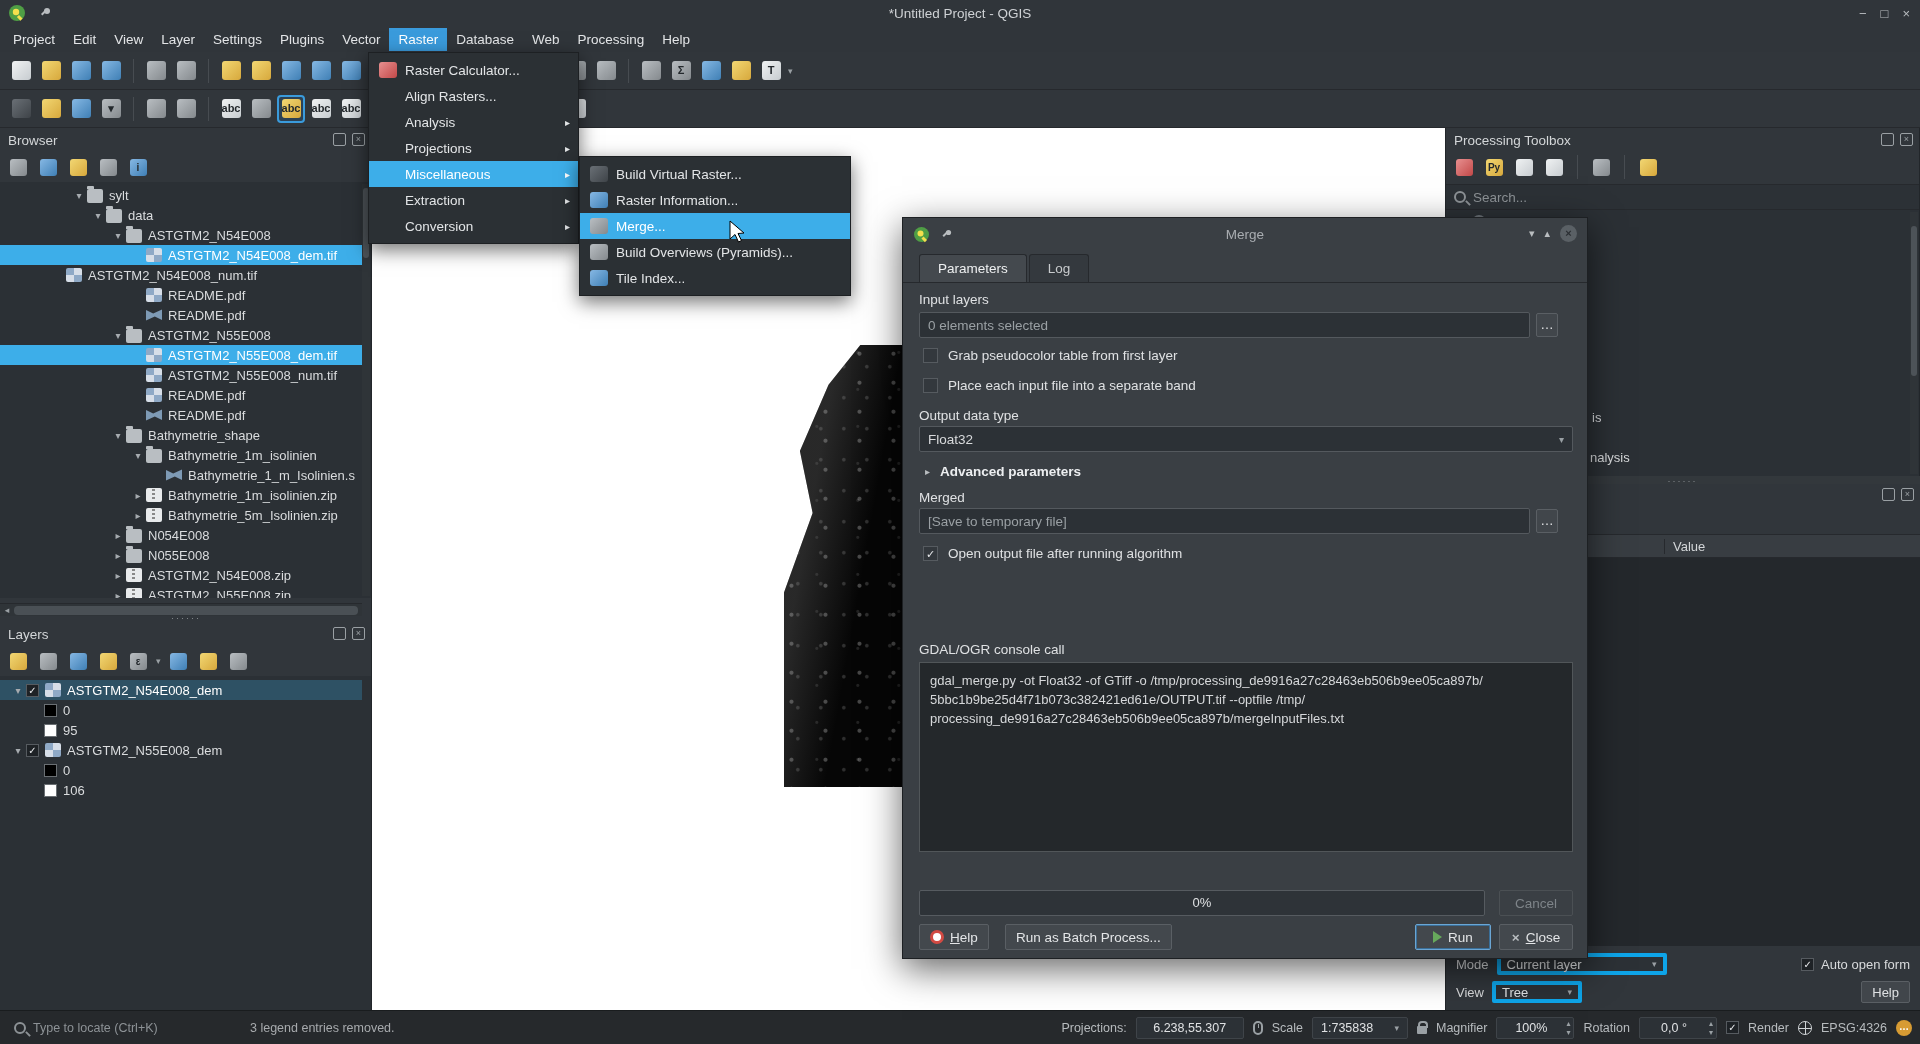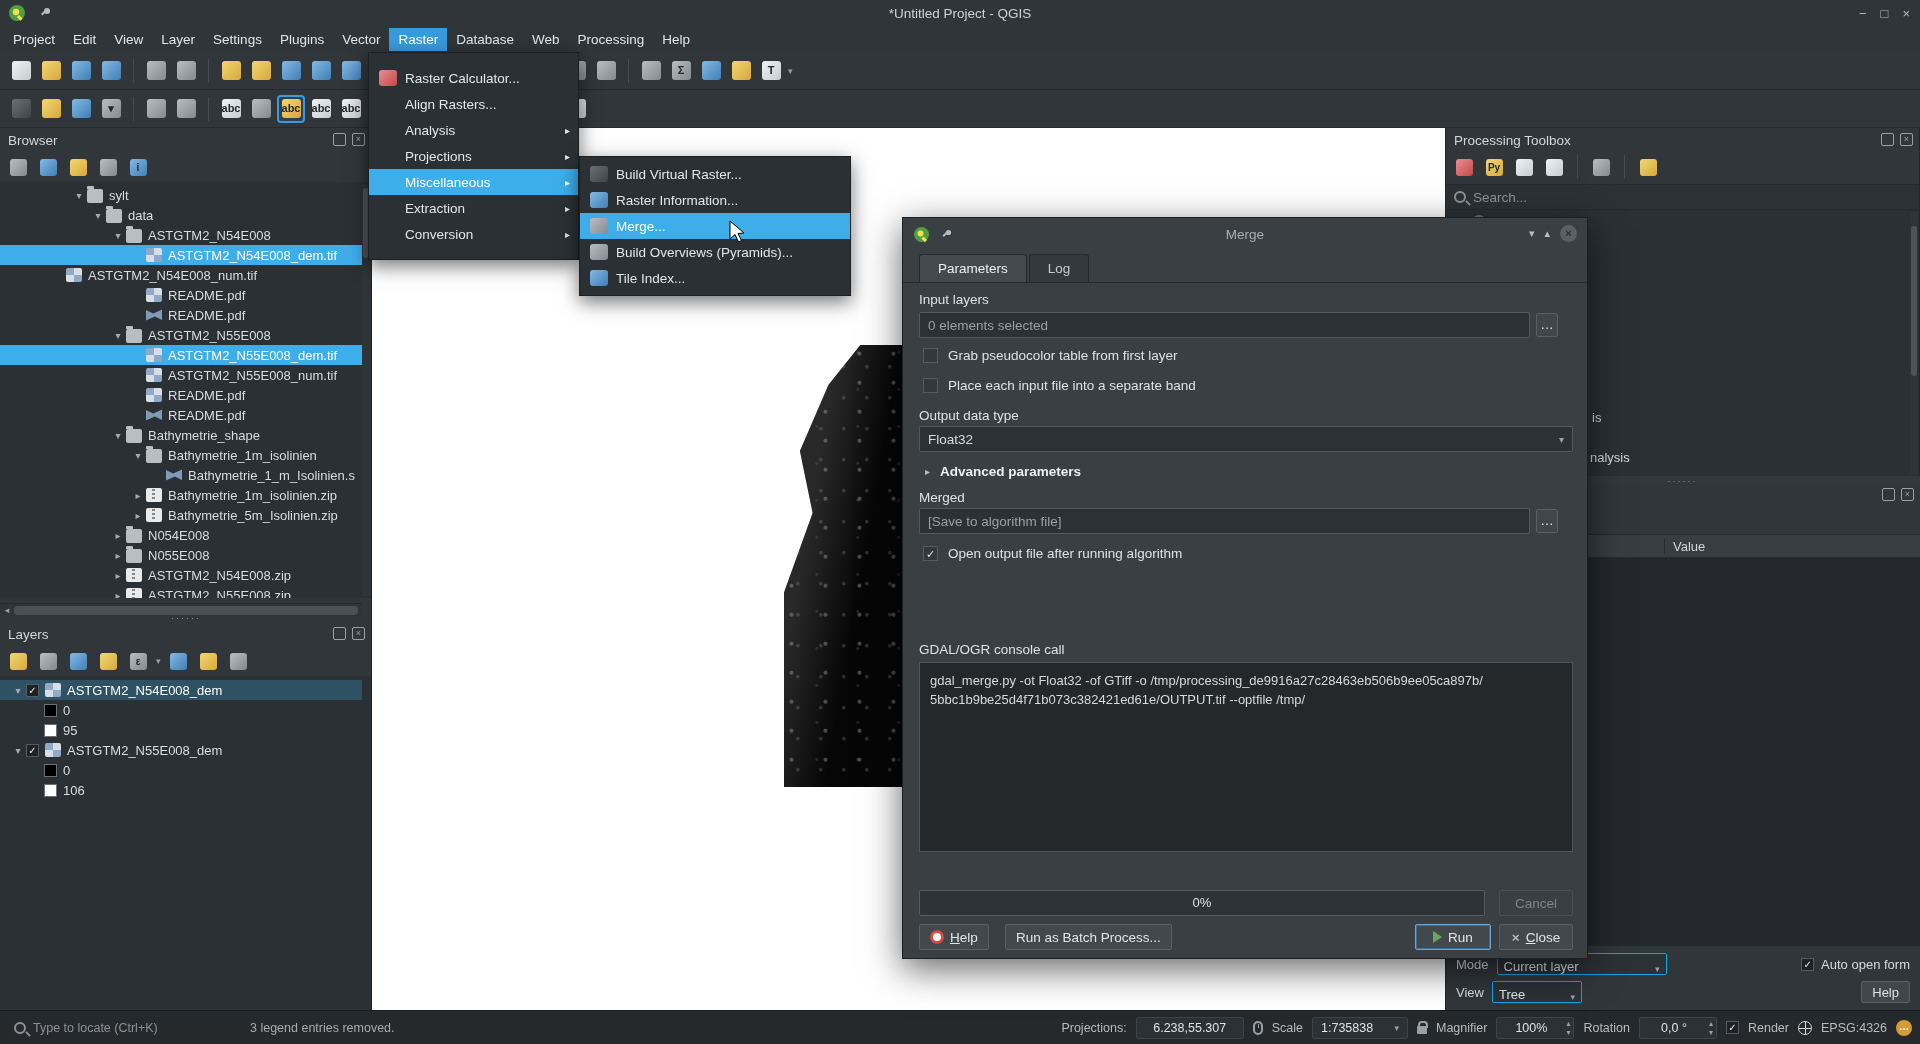--- a/index.html
+++ b/index.html
@@ -79,33 +79,33 @@
   #proctb{left:1445px;top:128px;width:475px;height:348px;border-left:1px solid #22262a}
   #proctb .treearea{top:82px;bottom:0}
   .searchrow{position:absolute;left:0;top:56px;height:26px;right:0;display:flex;align-items:center;padding:0 8px;gap:7px;border-top:1px solid #26292d;border-bottom:1px solid #26292d;background:#2c3136}
   .mag{width:12px;height:12px;border:2px solid #8d9296;border-radius:50%;position:relative;flex:0 0 auto}
   .mag::after{content:"";position:absolute;left:9px;top:9px;width:6px;height:2px;background:#8d9296;transform:rotate(45deg)}
   .placeholder{color:#8d9296}
   #results{left:1445px;top:484px;width:475px;height:526px;border-left:1px solid #22262a;background:#31363b}
   .theader{position:absolute;left:0;right:0;top:50px;height:24px;background:#383d42;border-top:1px solid #26292d;border-bottom:1px solid #26292d;display:flex;align-items:center;font-size:13px;color:#d3d6d8}
   .tbody{position:absolute;left:0;right:0;top:74px;bottom:64px;background:#24282c}
   .formrow{position:absolute;left:0;right:0;height:28px;display:flex;align-items:center;gap:8px;padding:0 10px;font-size:13px}
-  .combo{background:#2c3136;border:1px solid #0ea5e9;border-radius:2px;height:22px;display:flex;align-items:flex-end;padding:0 6px;gap:8px;color:#e2e4e6}
+  .combo{background:#2c3136;border:4px solid #0ea5e9;border-radius:2px;height:22px;display:flex;align-items:center;padding:0 6px;gap:8px;color:#e2e4e6}
   .combo .cv{flex:1}
   .combo .da{color:#9aa0a4;font-size:9px}
   .sbtn{background:#41464b;border:1px solid #5a5f64;border-radius:2px;height:22px;padding:0 10px;display:flex;align-items:center;color:#dfe1e3}
 
   
   .menu{background:#2b3034;border:1px solid #1d2023;box-shadow:0 6px 18px rgba(0,0,0,.55);z-index:40}
   .menu .mrow{height:26px;display:flex;align-items:center;padding:0 10px;gap:8px;color:#e3e5e7;font-size:13.5px;position:relative}
   .menu .mrow.hl{background:#3daee9;color:#fff}
   .menu .mrow .micon{width:18px;height:16px;border-radius:3px;flex:0 0 auto}
   .menu .mrow .mspace{width:18px;flex:0 0 auto}
   .menu .mrow .sub{position:absolute;right:8px;color:inherit;font-size:10px}
-  #rastermenu{left:368px;top:52px;width:211px;padding:12px 0}
+  #rastermenu{left:368px;top:52px;width:211px;padding:4px 0}
   #miscsub{left:579px;top:156px;width:272px;padding:4px 0;z-index:41}
 
   
   #dlg{left:902px;top:217px;width:686px;height:742px;background:#3a3f44;border:1px solid #1d2023;box-shadow:0 10px 34px rgba(0,0,0,.6);z-index:50}
   #dlg .dtitle{position:absolute;left:0;top:0;right:0;height:32px;display:flex;align-items:center;padding:0 10px;gap:10px}
   #dlg .dtitle .dtext{position:absolute;left:0;right:0;text-align:center;color:#a9adb1;font-size:13.5px}
   .dwb{display:flex;gap:10px;position:absolute;right:10px;top:7px;align-items:center}
   .dwb .g{color:#b9bdc0;font-size:11px}
   .dwb .closec{width:17px;height:17px;border-radius:50%;background:#5a6065;color:#2b2f33;font-size:11px;line-height:17px;text-align:center;font-weight:bold}
   .tabs{position:absolute;left:16px;top:36px;display:flex}
@@ -733,33 +733,34 @@
     <span class="da">▾</span>
   </div>
 
   <div class="advrow" style="top:246px">
     <span class="tri">▸</span>
     <span>Advanced parameters</span>
   </div>
 
   <span class="dlabel" style="top:272px">Merged</span>
   <div class="dcombo" style="top:290px;width:611px;color:#9aa0a4">
-      <span>[Save to algorithm file]</span>
+      <span>[Save to temporary file]</span>
     </div>
   <span class="dotsbtn" style="top:291px;left:633px">…</span>
 
   <div class="dcheck" style="top:328px">
     <span class="cb">✓</span>
     <span>Open output file after running algorithm</span>
   </div>
 
   <span class="dlabel" style="top:424px">GDAL/OGR console call</span>
   <div id="console" style="top:444px;height:190px">
     <div>gdal_merge.py -ot Float32 -of GTiff -o /tmp/processing_de9916a27c28463eb506b9ee05ca897b/</div>
     <div>5bbc1b9be25d4f71b073c382421ed61e/OUTPUT.tif --optfile /tmp/</div>
+    <div>processing_de9916a27c28463eb506b9ee05ca897b/mergeInputFiles.txt</div>
   </div>
 
   <div id="progress" style="top:672px">0%</div>
   <span class="btn disabled" style="top:672px;left:596px;width:74px">
       <span>Cancel</span>
     </span>
 
   <span class="btn" style="top:706px;left:16px">
     <span class="lifering"></span>
     <span class="mn">Help</span>

